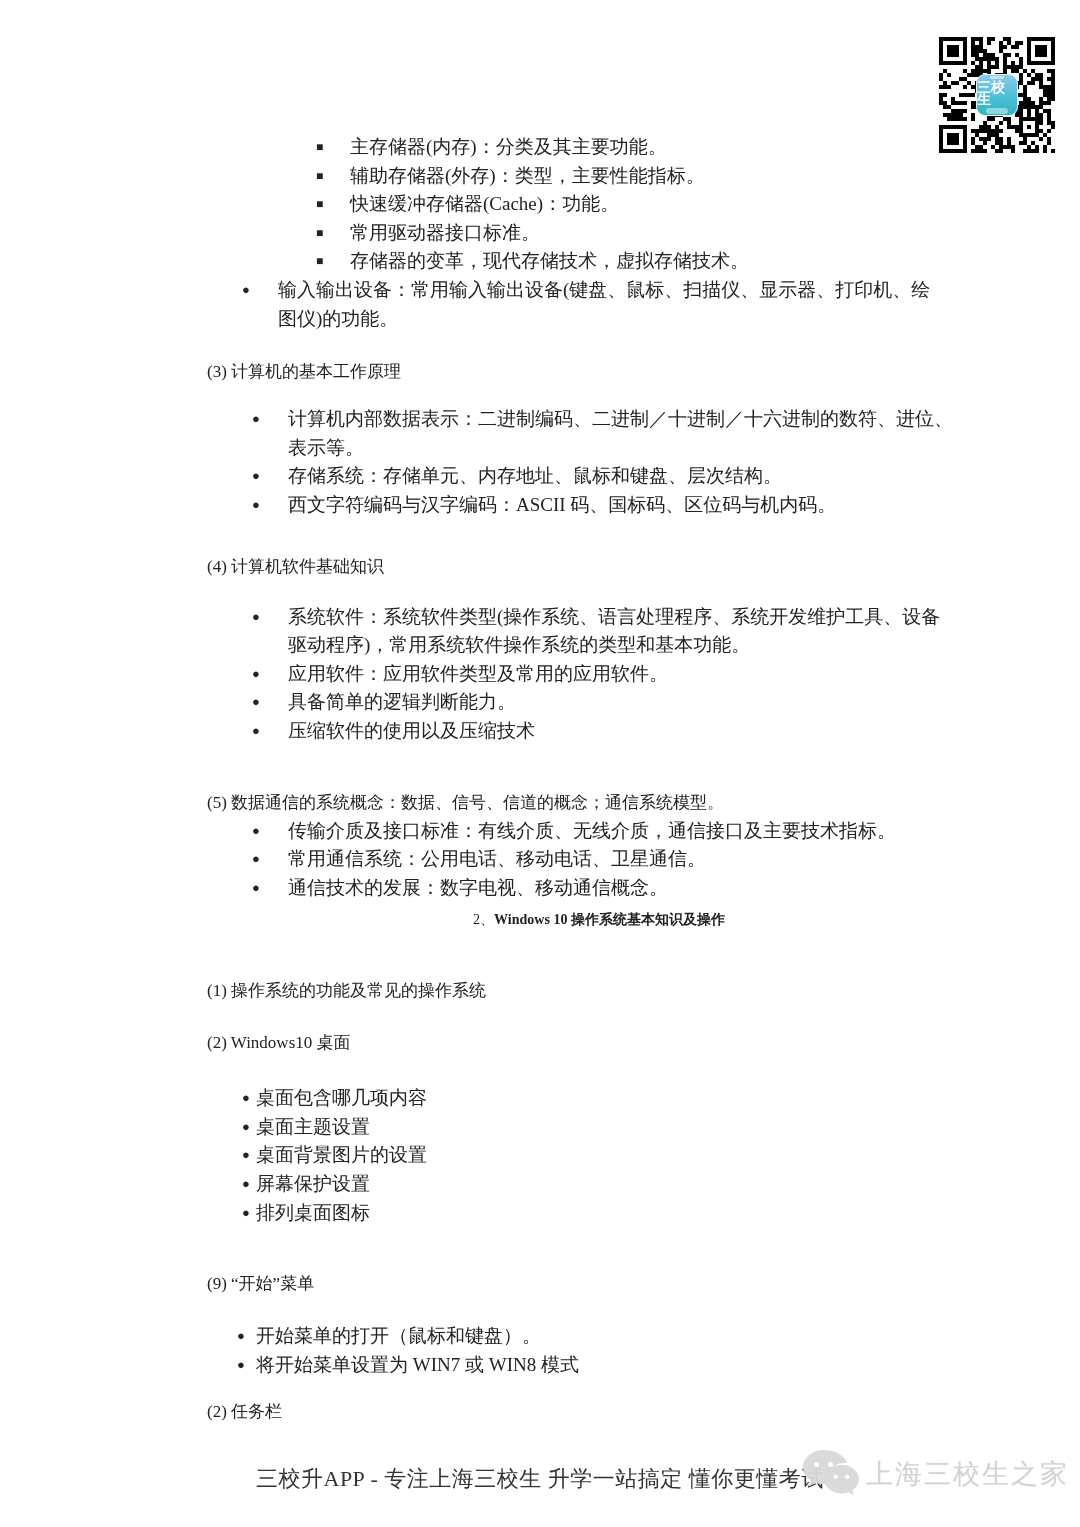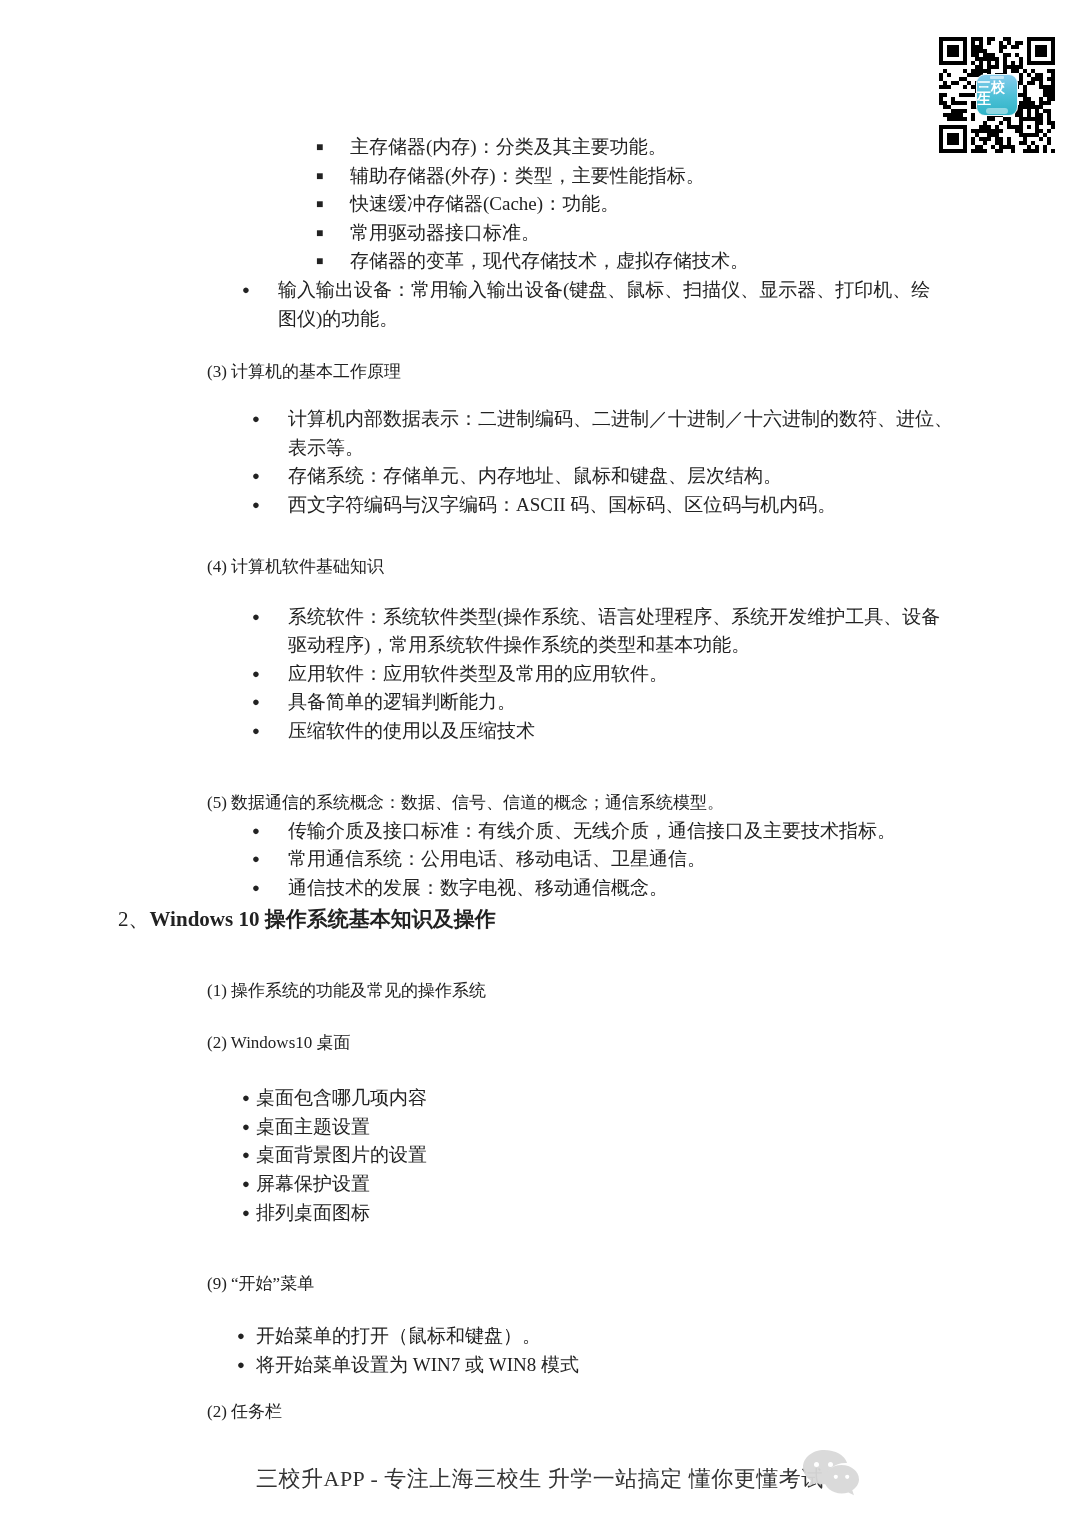--- a/index.html
+++ b/index.html
@@ -18,21 +18,21 @@
   .lst-io .b{width:36px;font-size:13px;}
   .lst-std .li{margin-left:252px;}
   .lst-std .b{width:36px;font-size:13px;}
   .lst-tight .li{margin-left:242px;}
   .lst-tight .b{width:14px;font-size:13px;}
   .lst-sm .li{margin-left:237px;}
   .lst-sm .b{width:19px;font-size:13px;}
 
   
   .sec{margin:0 0 0 207px;font-size:17px;line-height:29px;font-weight:normal;max-width:760px;}
-  .part{margin:0 0 0 118px;font-size:21px;line-height:29px;font-weight:normal;}
+  .part{margin:0 0 0 118px;font-size:14px;line-height:29px;font-weight:normal;text-align:center;}
   .part .ttl{font-weight:bold;}
 
   
   .g0{margin-top:0;}
   .g3{margin-top:3px;}
   .g18{margin-top:18px;}
   .g19{margin-top:19px;}
   .g22{margin-top:22px;}
   .g23{margin-top:23px;}
   .g24{margin-top:24px;}
@@ -196,20 +196,21 @@
         <path d="M24 4C12.4 4 3 11.7 3 21.2c0 5.4 3 10.2 7.8 13.3l-2 6 6.8-3.5c2.6.8 5.4 1.3 8.4 1.3 1 0 2-.05 3-.16-.6-1.6-.9-3.3-.9-5 0-9 8.6-16.2 19.2-16.2.6 0 1.2 0 1.8.07C44.9 9.3 35.4 4 24 4z"></path>
         <path d="M59 33.3c0-7.8-7.8-14.2-17.4-14.2S24.2 25.5 24.2 33.3 32 47.5 41.6 47.5c2.4 0 4.7-.4 6.8-1.1l5.6 2.9-1.7-5C56.4 41.7 59 37.7 59 33.3z"></path>
       </g>
       <g fill="#ffffff">
         <circle cx="16.5" cy="18.5" r="2.5"></circle>
         <circle cx="30.5" cy="18.5" r="2.5"></circle>
         <circle cx="35.8" cy="30.8" r="2.1"></circle>
         <circle cx="47.2" cy="30.8" r="2.1"></circle>
       </g>
     </svg>
+    <span class="wm-text">上海三校生之家</span>
   </div>
 
   <div class="qr">
     <div id="qr-svg">
         <svg width="118" height="118" viewBox="0 0 118 118">
           <rect width="118" height="118" fill="#fff"></rect>
           <rect x="1" y="1" width="4" height="4" fill="#000"></rect>
           <rect x="5" y="1" width="4" height="4" fill="#000"></rect>
           <rect x="9" y="1" width="4" height="4" fill="#000"></rect>
           <rect x="13" y="1" width="4" height="4" fill="#000"></rect>

